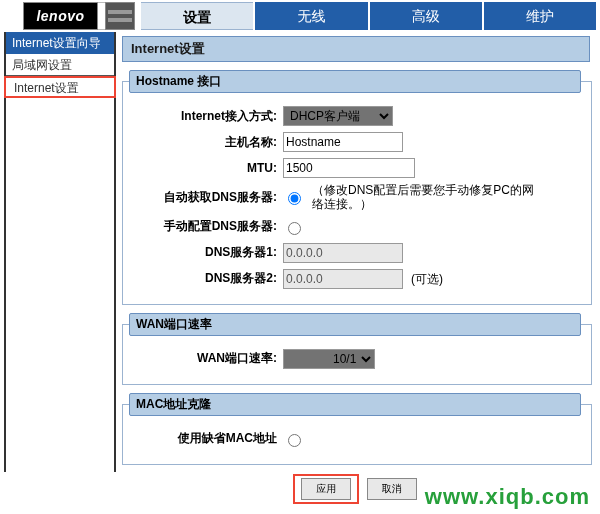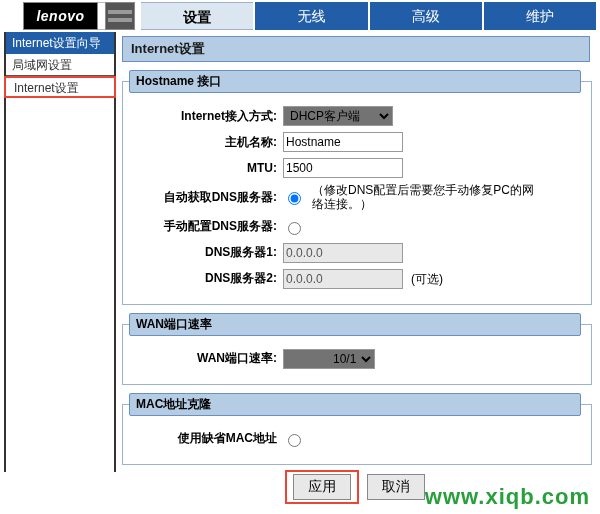--- a/index.html
+++ b/index.html
@@ -184,21 +184,21 @@
     left: 118px;
     bottom: 10px;
     width: 478px;
     text-align: center;
   }
   .btn {
     display: inline-block;
     border: 1px solid #888;
     background: #e8e8e8;
     padding: 3px 14px;
-    font-size: 14px;
+    font-size: 10px;
     margin: 0 4px;
     cursor: pointer;
   }
   .btn-apply-wrap {
     display: inline-block;
     border: 2px solid #e43;
     padding: 2px;
   }
   .watermark {
     position: absolute;
@@ -253,21 +253,21 @@
       <div class="form-row">
         <div class="form-label">主机名称:</div>
         <div class="form-control">
           <input type="text" style="width: 120px;" value="Hostname">
         </div>
       </div>
 
       <div class="form-row">
         <div class="form-label">MTU:</div>
         <div class="form-control">
-          <input type="text" style="width: 120px;" value="1500">
+          <input type="text" style="width: 132px;" value="1500">
         </div>
       </div>
 
       <div class="form-row">
         <div class="form-label">自动获取DNS服务器:</div>
         <div class="form-control">
           <input type="radio" name="dnsmode" checked="" style="">
           <span class="hint" style="max-width:230px;">（修改DNS配置后需要您手动修复PC的网络连接。）</span>
         </div>
       </div>

